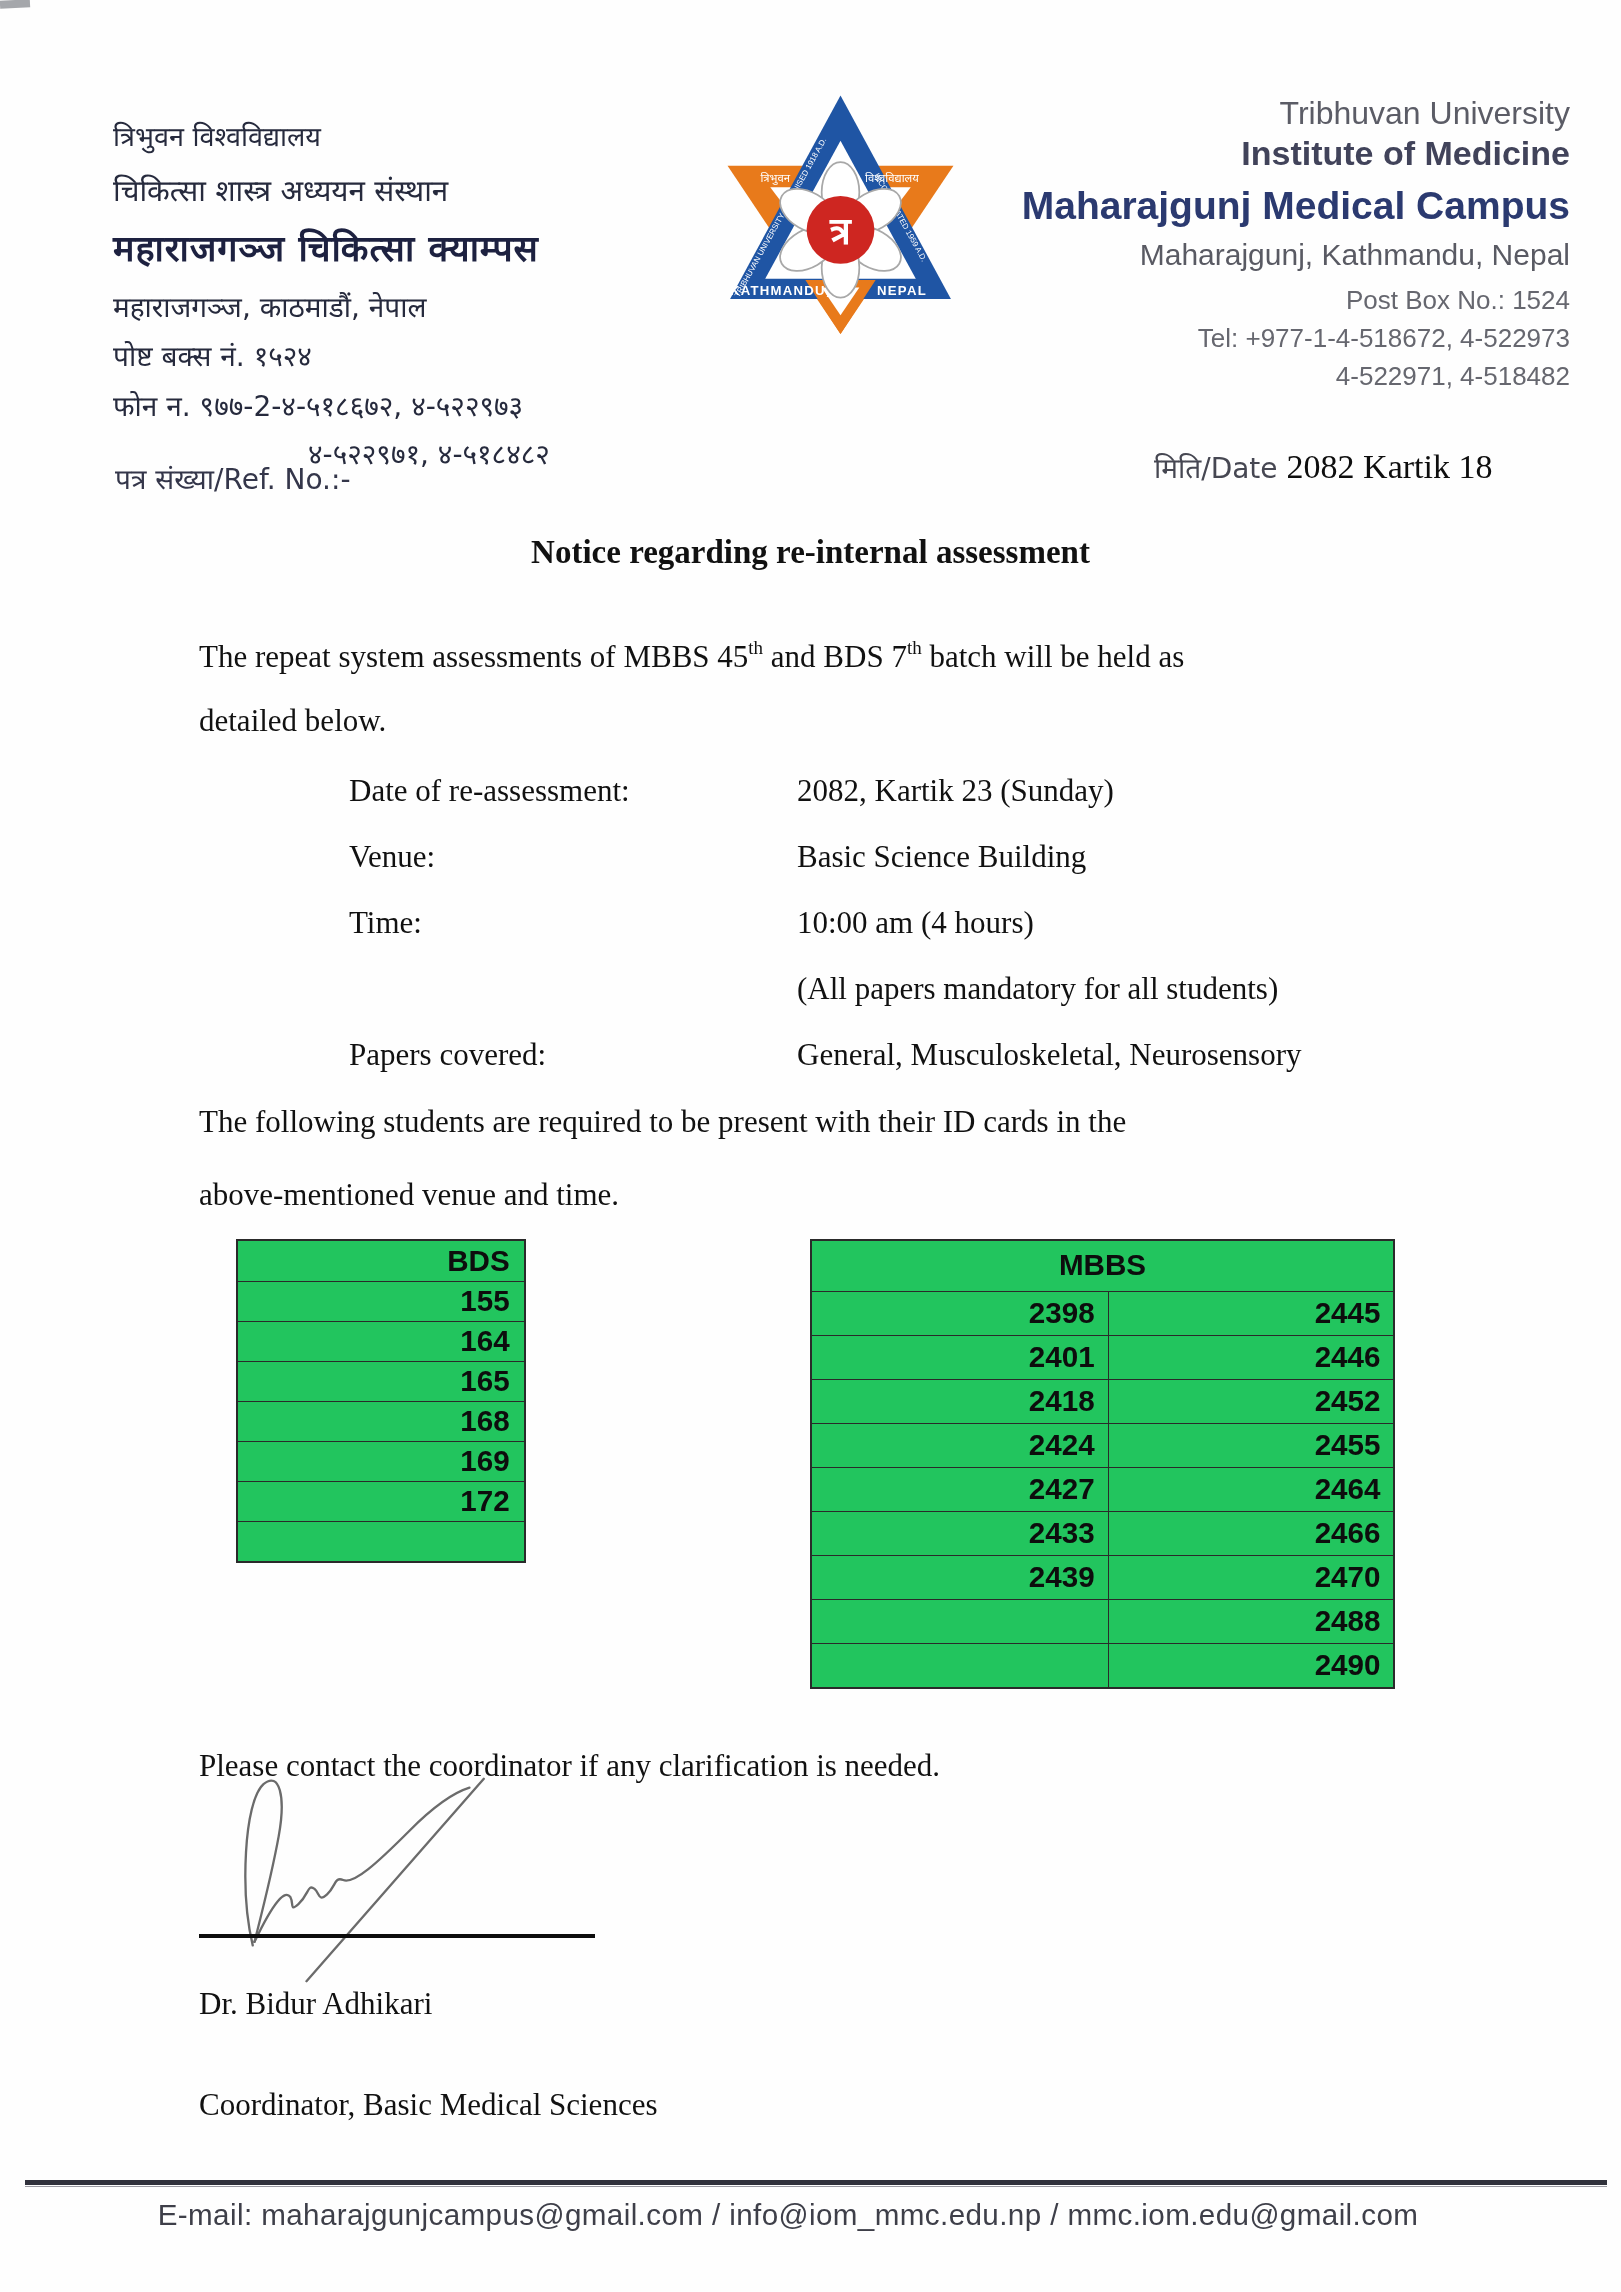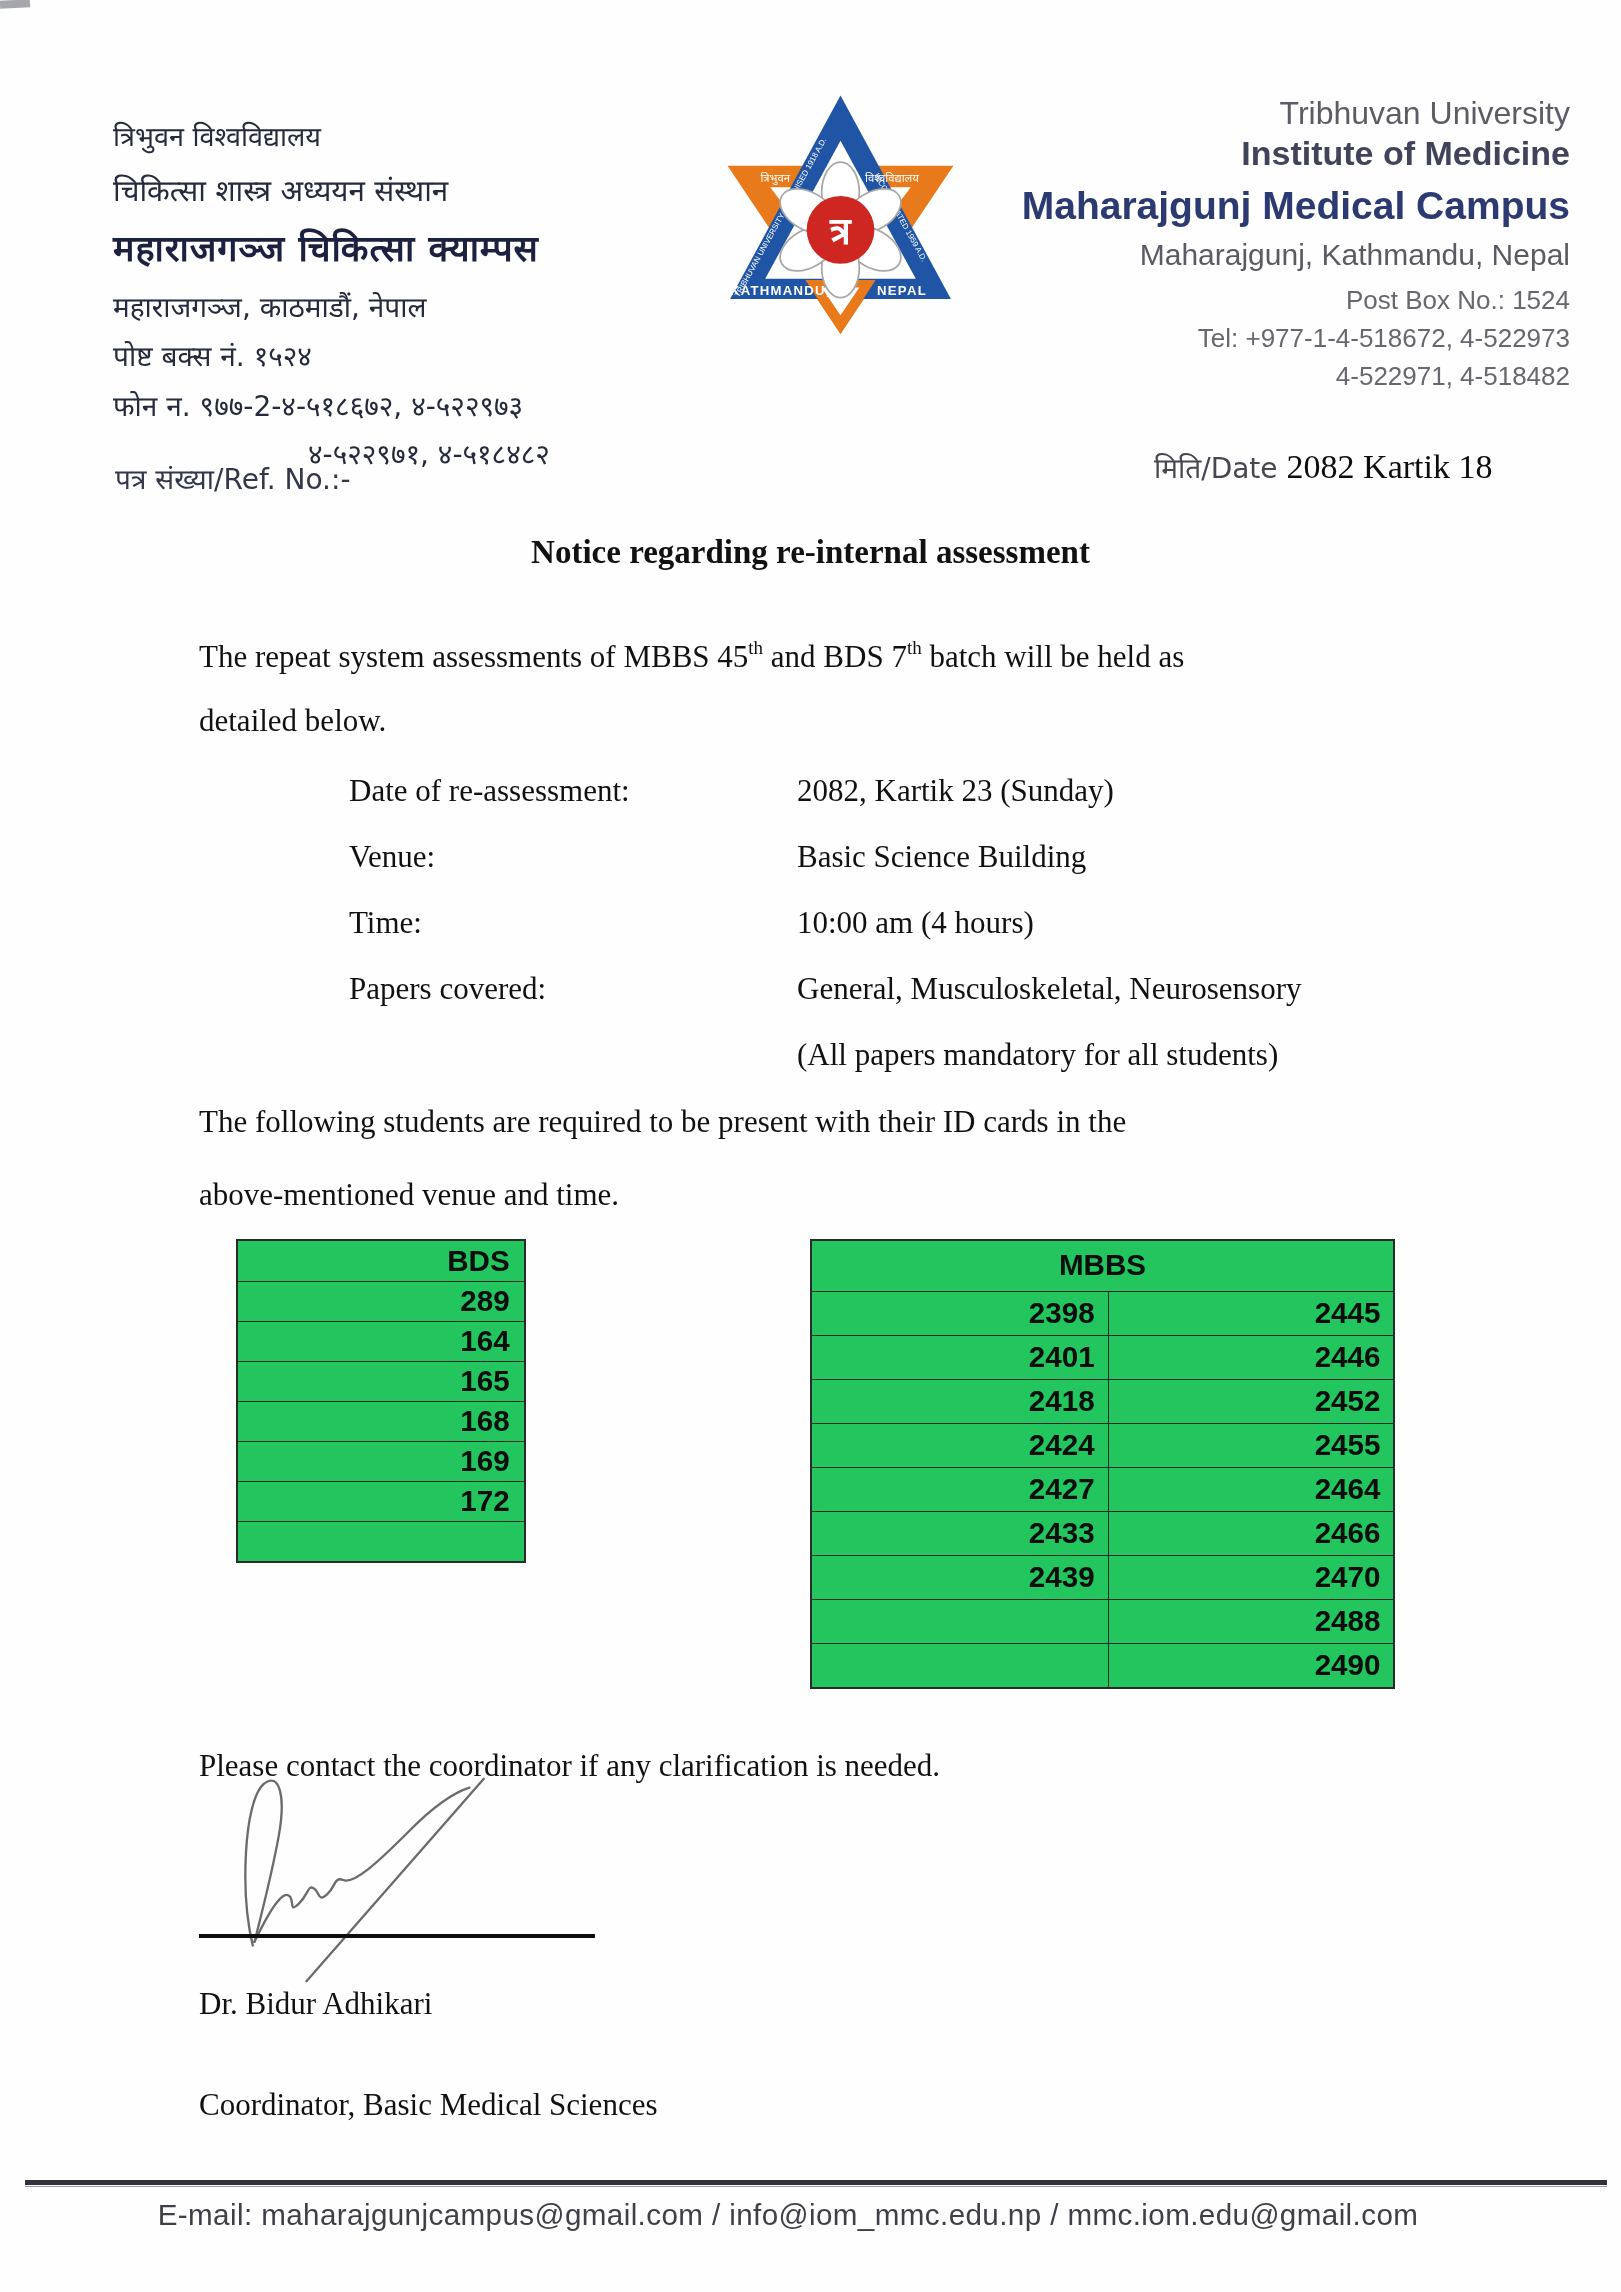--- a/index.html
+++ b/index.html
@@ -154,37 +154,37 @@
     </div>
     <div class="drow">
       <span class="dlabel">Venue:</span>
       <span class="dvalue">Basic Science Building</span>
     </div>
     <div class="drow">
       <span class="dlabel">Time:</span>
       <span class="dvalue">10:00 am (4 hours)</span>
     </div>
     <div class="drow">
+      <span class="dlabel"></span>
+      <span class="dvalue">(All papers mandatory for all students)</span>
+    </div>
+    <div class="drow">
       <span class="dlabel">Papers covered:</span>
       <span class="dvalue">General, Musculoskeletal, Neurosensory</span>
-    </div>
-    <div class="drow">
-      <span class="dlabel"></span>
-      <span class="dvalue">(All papers mandatory for all students)</span>
     </div>
   </div>
 
   <div class="para p2">
     <div class="ln">The following students are required to be present with their ID cards in the</div>
     <div class="ln">above-mentioned venue and time.</div>
   </div>
 
   <div class="tbl bds">
     <div class="t-head">BDS</div>
-    <div class="t-row">289</div>
+    <div class="t-row">155</div>
     <div class="t-row">164</div>
     <div class="t-row">165</div>
     <div class="t-row">168</div>
     <div class="t-row">169</div>
     <div class="t-row">172</div>
     <div class="t-row"></div>
   </div>
 
   <div class="tbl mbbs">
     <div class="t-head">MBBS</div>

